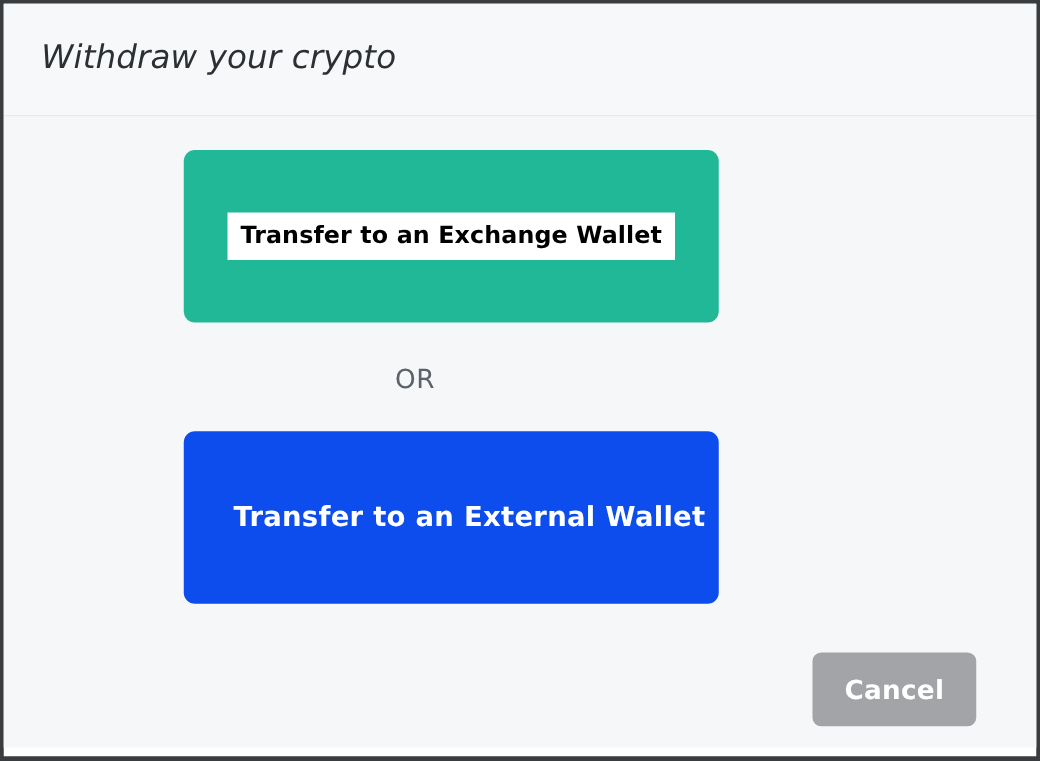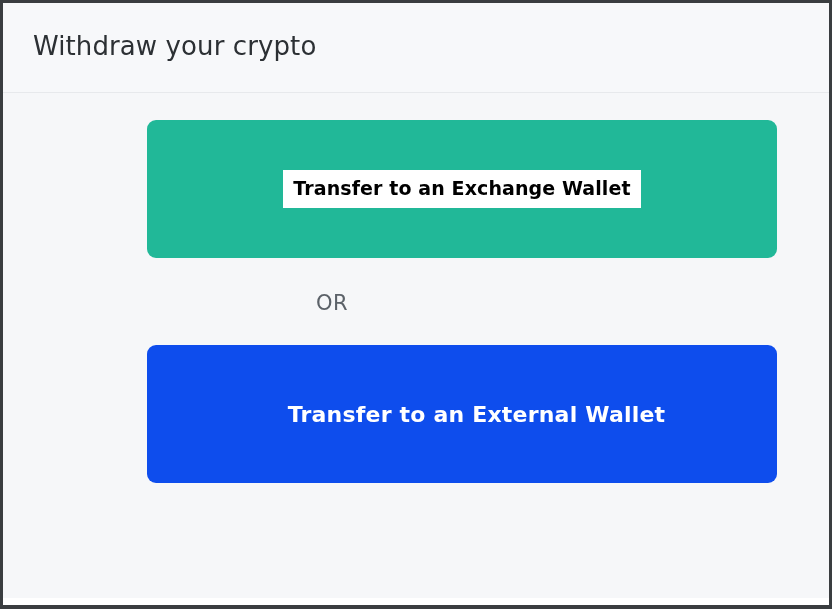--- a/index.html
+++ b/index.html
@@ -58,20 +58,21 @@
   
   #dialog-header {
     position: absolute;
     left: 0;
     top: 0;
     width: 826px;
     height: 90px;
     background: #f7f8fa;
     border-bottom: 1px solid #e7e9ec;
     box-sizing: border-box;
+    font-style: italic;
   }
   #dialog-title {
     position: absolute;
     left: 30px;
     top: 28px;
     font-size: 26px;
     font-weight: 400;
     color: #2c3034;
     letter-spacing: 0.1px;
     white-space: nowrap;
@@ -84,21 +85,21 @@
     top: 91px;
     width: 826px;
     height: 504px;
     background: #f6f7f9;
   }
 
   
   .choice-btn {
     position: absolute;
     left: 144px;
-    width: 630px;
+    width: 428px;
     height: 138px;
     border: none;
     border-radius: 9px;
     padding: 0;
     cursor: pointer;
     display: flex;
     align-items: center;
     justify-content: center;
     font-family: "DejaVu Sans", "Liberation Sans", sans-serif;
     text-align: center;
@@ -190,16 +191,17 @@
       <button class="choice-btn" id="btn-exchange">
         <span class="btn-label-highlight">Transfer to an Exchange Wallet</span>
       </button>
 
       <div id="or-separator">OR</div>
 
       <button class="choice-btn" id="btn-external">
         <span class="btn-label">Transfer to an External Wallet</span>
       </button>
 
+      <button id="btn-cancel">Cancel</button>
 
     </div>
   </div>
 </div>
 
 </body></html>

